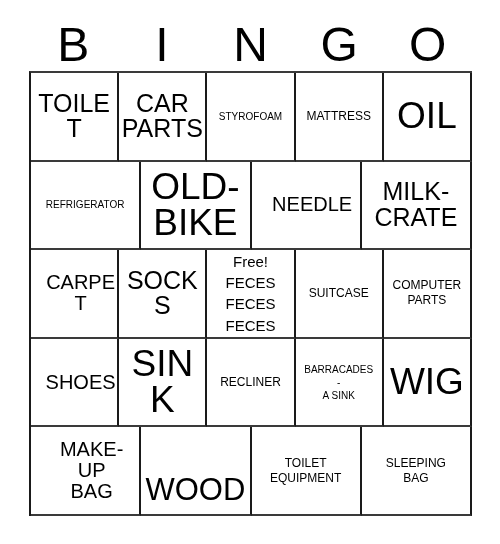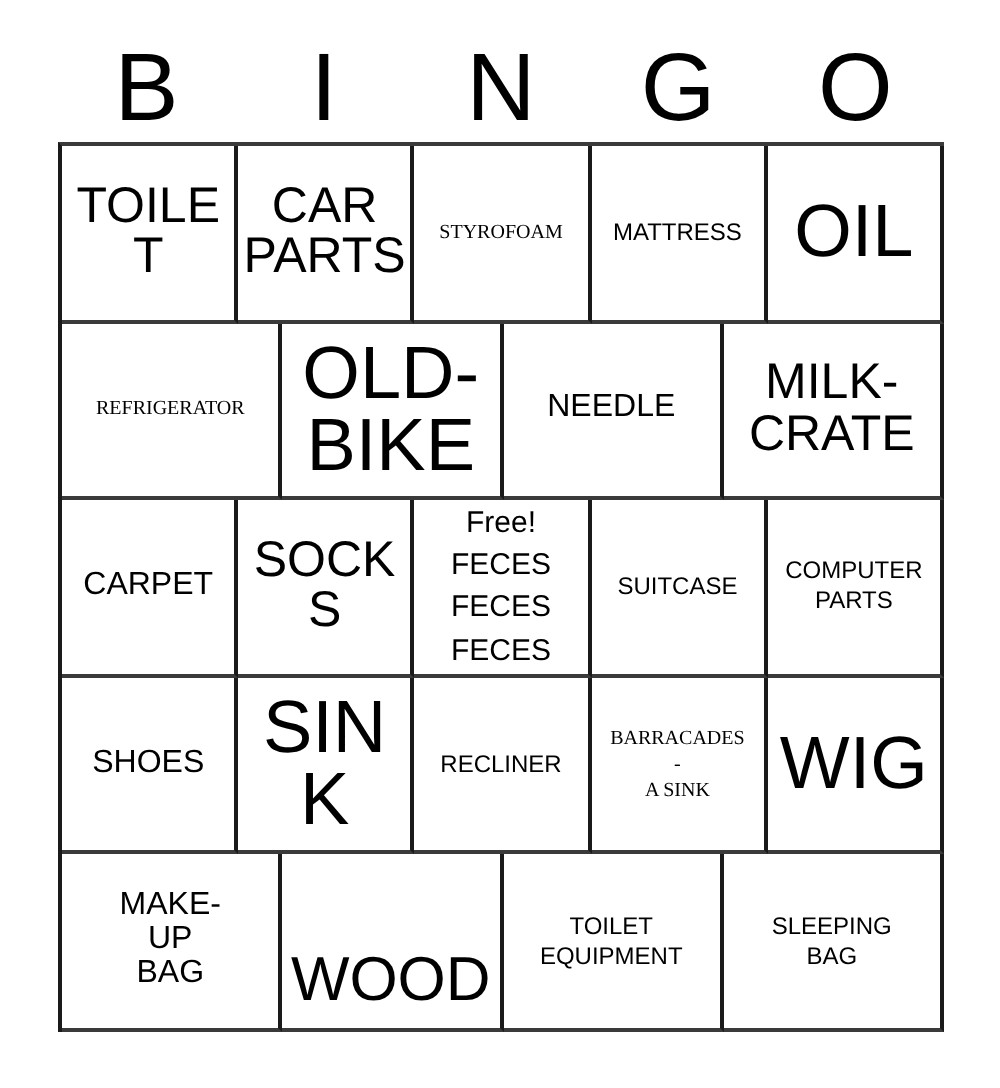--- a/index.html
+++ b/index.html
@@ -84,23 +84,23 @@
     white-space: pre-line;
     word-break: break-word;
     color: #000000;
     user-select: none;
   }
 
   
   .fs-xxl .cell-text { font-size: 37px; line-height: 0.98; }
   .fs-xl  .cell-text { font-size: 31px; line-height: 1.0; margin-top: 37px; }
   .fs-lg  .cell-text { font-size: 25px; line-height: 1.02; }
-  .fs-md  .cell-text { font-size: 16px; line-height: 1.05; }
+  .fs-md  .cell-text { font-size: 20px; line-height: 1.05; padding-left: 13px; }
   .fs-xs  .cell-text { font-size: 12px; line-height: 1.25; }
-  .fs-xxs .cell-text { font-size: 10px; line-height: 1.3; font-family: Liberation Serif, serif; }
+  .fs-xxs .cell-text { font-size: 10px; line-height: 1.3; }
 
   .free-cell .cell-text { font-size: 15px; line-height: 1.42; }
 </style>
 </head>
 <body>
 
 <div id="card-root">
 
   <div class="bingo-header">
     <div class="header-letter">B</div>

